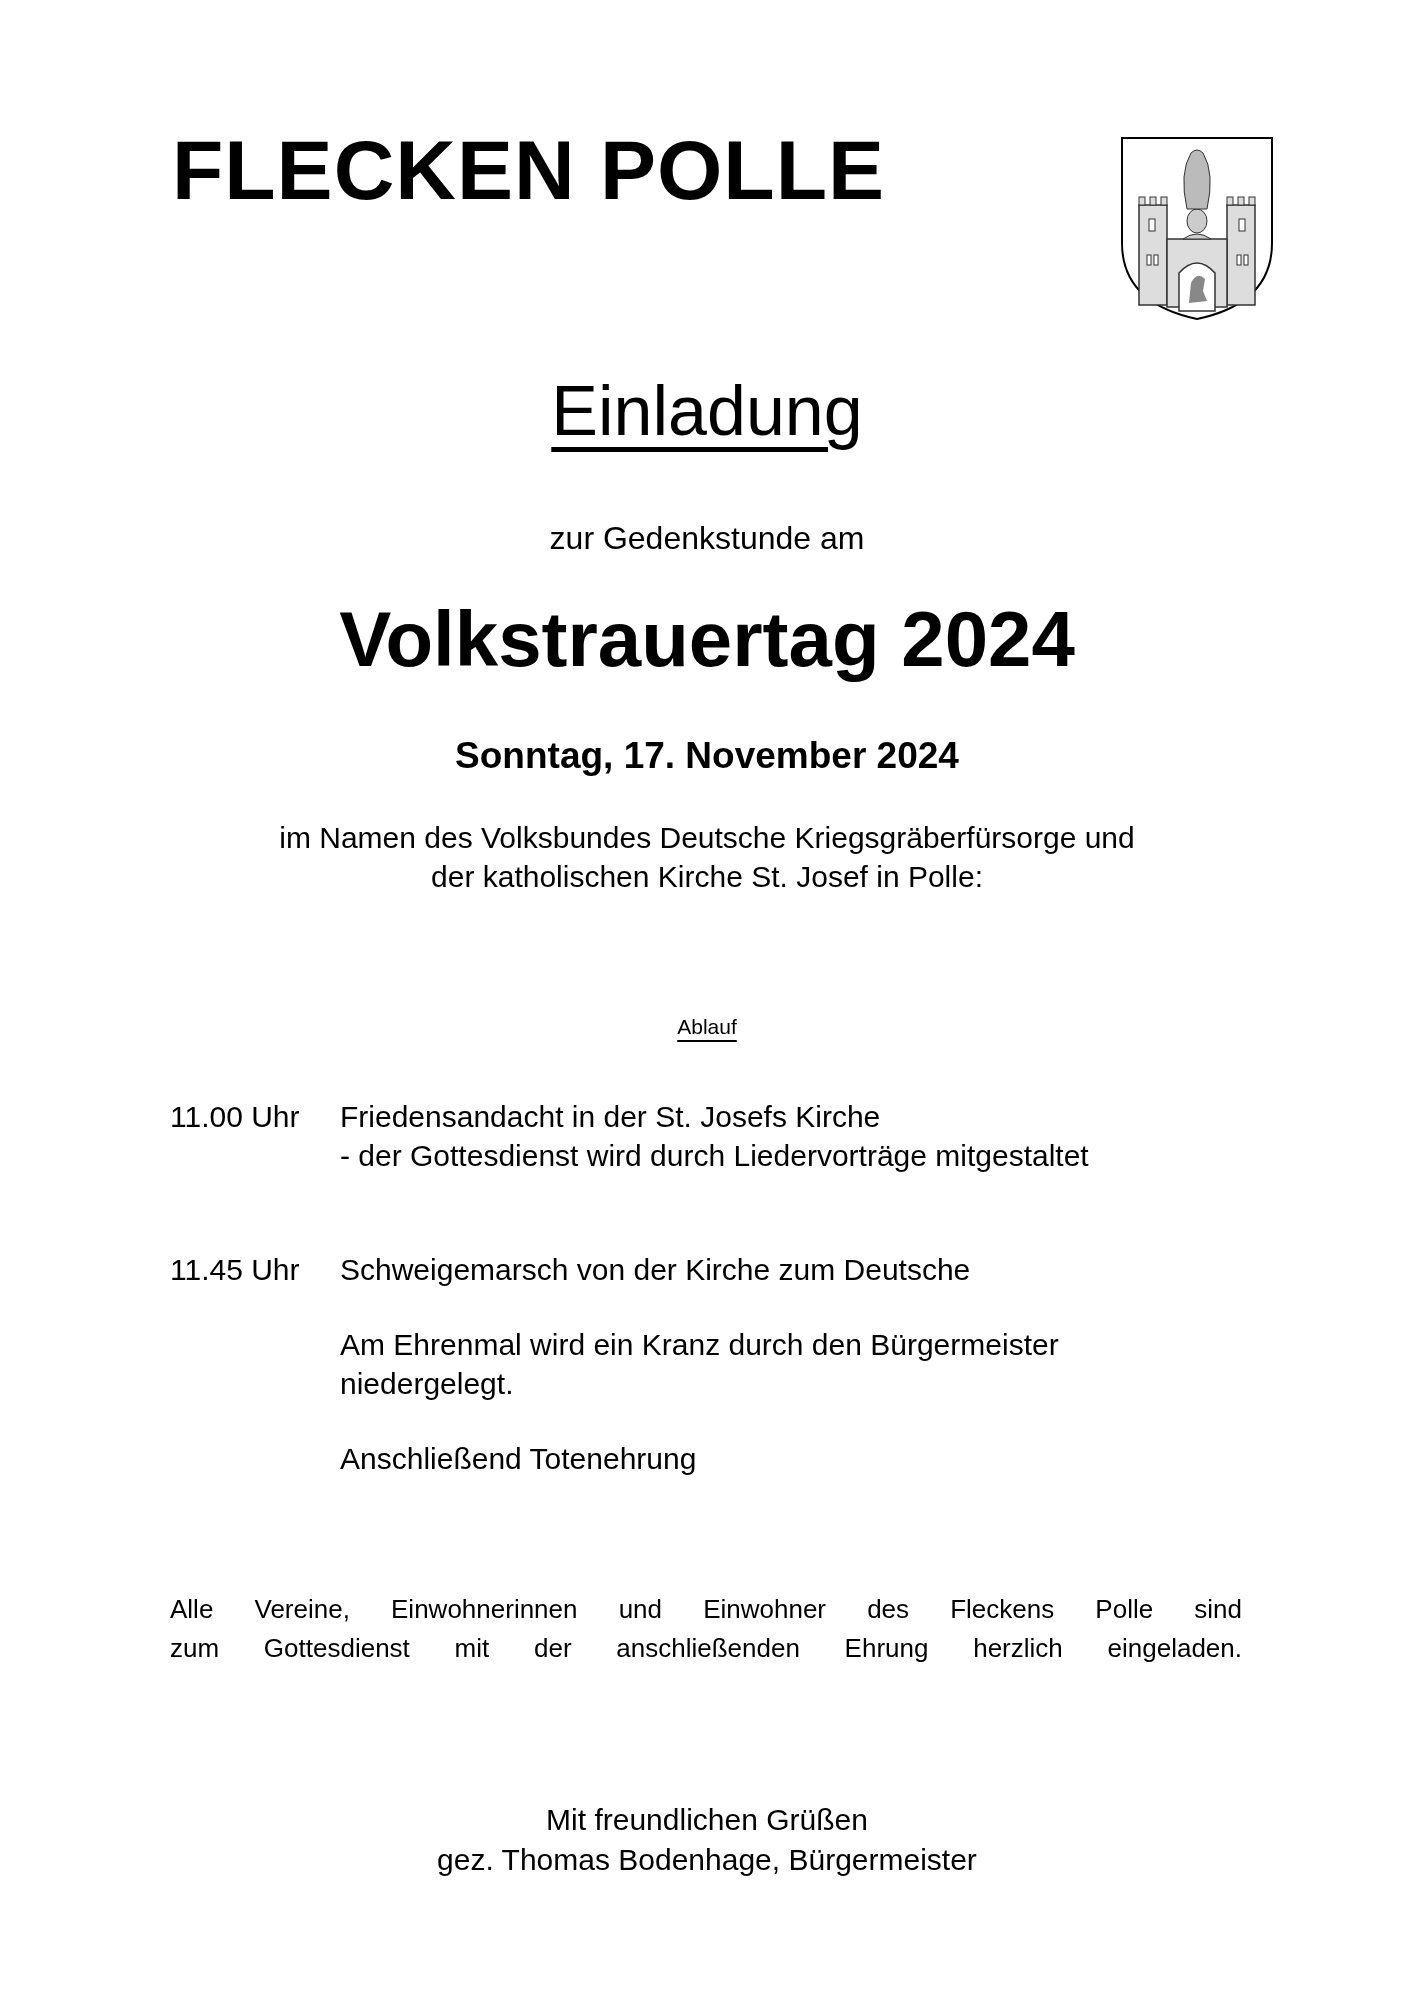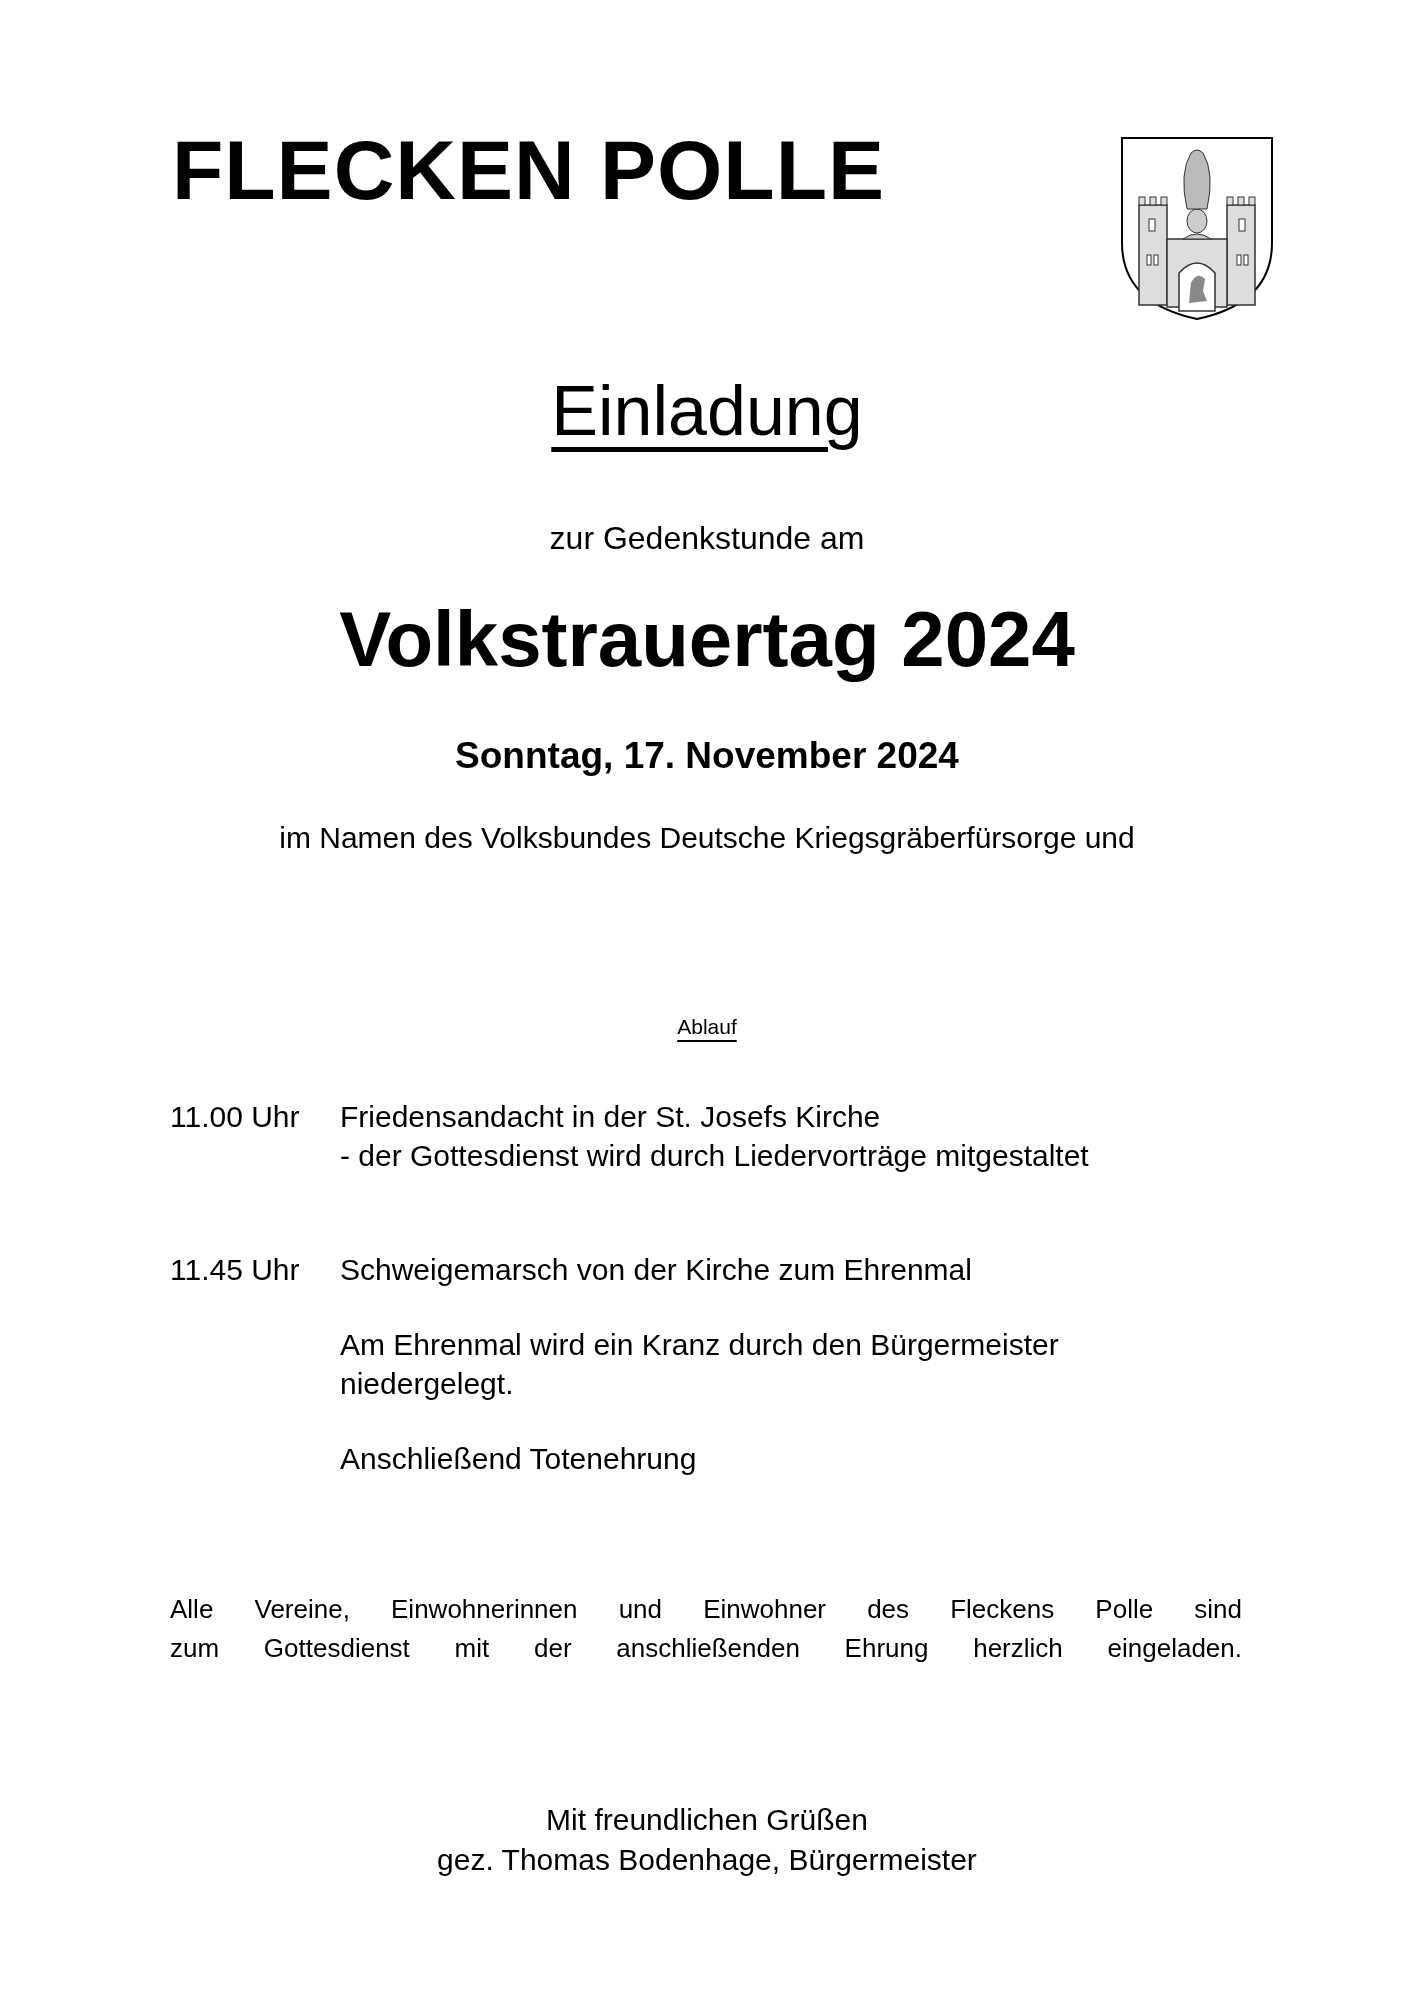--- a/index.html
+++ b/index.html
@@ -63,38 +63,39 @@
 </div>
 
 <div class="abs center einladung">
   <span>Einladung</span>
 </div>
 <div class="abs center sub">zur Gedenkstunde am</div>
 <div class="abs center big">Volkstrauertag 2024</div>
 <div class="abs center date">Sonntag, 17. November 2024</div>
 <div class="abs center namen">
   <div>im Namen des Volksbundes Deutsche Kriegsgräberfürsorge und</div>
+  <div>der katholischen Kirche St. Josef in Polle:</div>
 </div>
 
 <div class="abs center ablauf">
   <span>Ablauf</span>
 </div>
 
 <div class="abs row" style="top:1097px;">
   <span class="time">11.00 Uhr</span>
   <span class="desc">
     <div>Friedensandacht in der St. Josefs Kirche</div>
     <div>- der Gottesdienst wird durch Liedervorträge mitgestaltet</div>
   </span>
 </div>
 
 <div class="abs row" style="top:1250px;">
   <span class="time">11.45 Uhr</span>
   <span class="desc">
-    <div>Schweigemarsch von der Kirche zum Ehrenmal</div>
+    <div>Schweigemarsch von der Kirche zum Deutsche</div>
     <div style="height:36px;"></div>
     <div>Am Ehrenmal wird ein Kranz durch den Bürgermeister</div>
     <div>niedergelegt.</div>
     <div style="height:36px;"></div>
     <div>Anschließend Totenehrung</div>
   </span>
 </div>
 
 <div class="abs closing">
   <div>Alle Vereine, Einwohnerinnen und Einwohner des Fleckens Polle sind</div>

